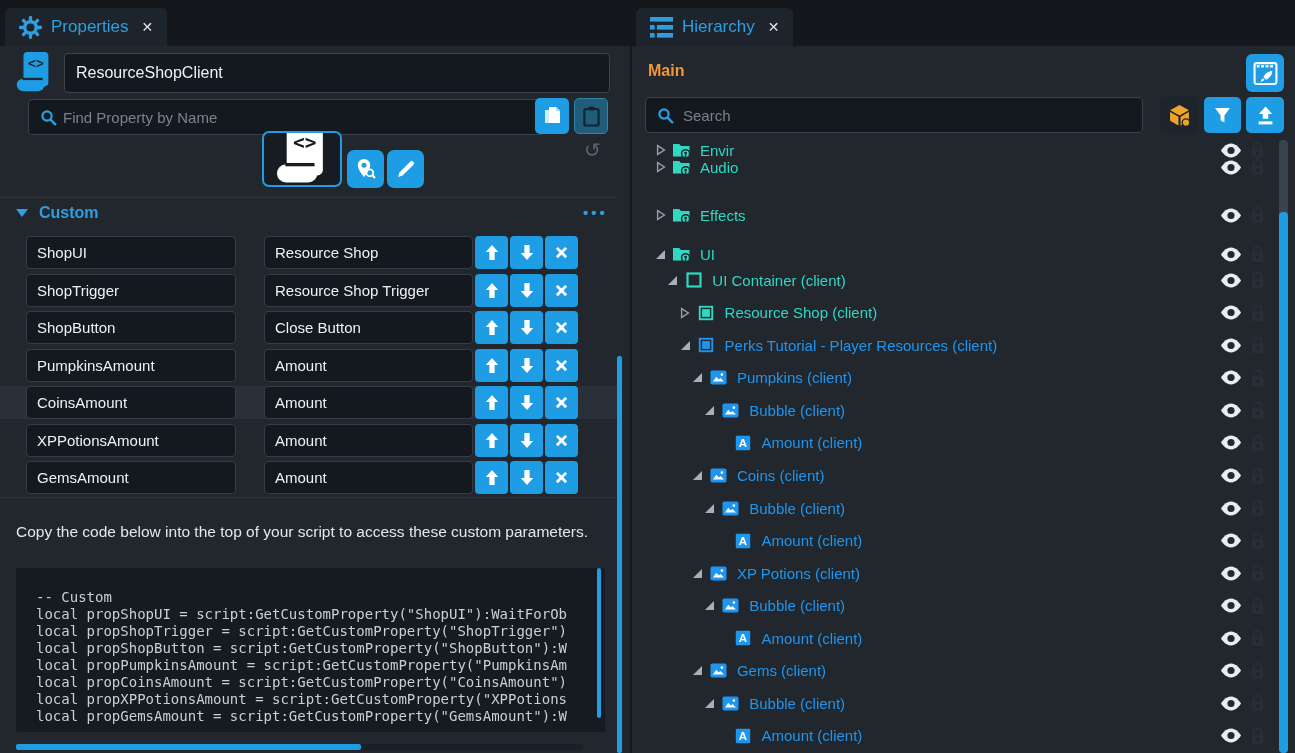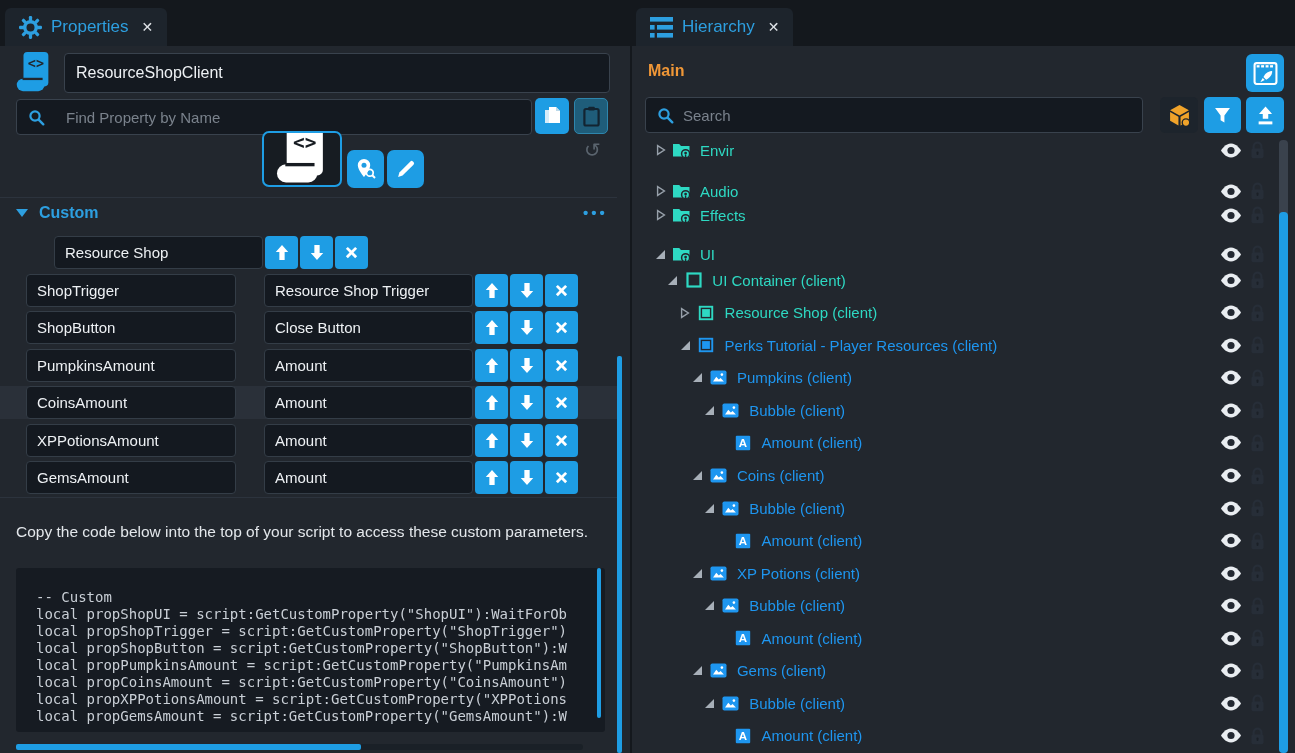--- a/index.html
+++ b/index.html
@@ -65,21 +65,21 @@
   <div class="panel-body" style="left:0;top:46px;width:630px;height:707px;">
 
     <span class="abs" style="left:14px;top:5px;"><svg width="40" height="44" viewBox="0 0 40 46">
           <rect x="9" y="1" width="26" height="36" rx="4" fill="#1e9de4"></rect>
           <rect x="2" y="29" width="29" height="13" rx="6.5" fill="#1e9de4"></rect>
           <rect x="8" y="28" width="21" height="2.4" fill="#22272e"></rect>
           <text x="22" y="18" font-size="14" font-weight="bold" text-anchor="middle" fill="#22272e" font-family="DejaVu Sans Mono, monospace">&lt;&gt;</text>
         </svg></span>
     <input class="abs field" style="left: 64px; top: 7px; width: 546px; height: 40px; font-size: 16px;" value="ResourceShopClient">
 
-    <div class="abs field" style="left:16px;top:53px;width:516px;height:36px;gap:21px;">
+    <div class="abs field" style="left:28px;top:53px;width:516px;height:36px;gap:6px;">
       <span style="display:flex;">
           <svg width="17" height="17" viewBox="0 0 17 17">
             <circle cx="7" cy="7" r="4.6" fill="none" stroke="#2d9fe0" stroke-width="2.2"></circle>
             <line x1="10.6" y1="10.6" x2="15.3" y2="15.3" stroke="#2d9fe0" stroke-width="2.4" stroke-linecap="round"></line>
           </svg>
         </span>
       <span class="placeholder">Find Property by Name</span>
     </div>
     <div class="abs btn-blue" style="left:535px;top:52px;width:34px;height:36px;">
       <span style="display:flex;">
@@ -129,20 +129,21 @@
     <div class="divider" style="top:151px;"></div>
 
     <div class="abs" style="left:16px;top:158px;display:flex;align-items:center;gap:11px;text-align:center;">
       <span class="tri-down"></span>
       <span class="section-label">Custom</span>
     </div>
     <span class="abs dots" style="left:583px;top:158px;">•••</span>
 
     <div class="abs" style="left:0;top:190px;width:617px;">
         <div class="prop-row">
+          <div class="prop-field prop-name">ShopUI</div>
           <div class="prop-field prop-value">Resource Shop</div>
           <div class="row-btn">
             <span style="display: flex;">
               <svg width="16" height="17" viewBox="0 0 16 18">
                 <path d="M8 1 L14.6 8.6 H10.8 V17 H5.2 V8.6 H1.4 Z" fill="#fff"></path>
               </svg>
             </span>
           </div>
           <div class="row-btn">
             <span style="display: flex;">
@@ -428,21 +429,21 @@
             </svg>
           </span>
           <span class="tree-lock">
             <svg width="15" height="18" viewBox="0 0 15 18">
               <path d="M3.6 8 V5.6 a3.9 3.9 0 0 1 7.8 0 V8" fill="none" stroke="#272e38" stroke-width="2.2"></path>
               <rect x="1.5" y="7.6" width="12" height="9.6" rx="1.6" fill="#272e38"></rect>
               <rect x="6.6" y="10.4" width="1.8" height="3.6" rx=".9" fill="#1b2027"></rect>
             </svg>
           </span>
         </div>
-        <div class="tree-row" style="top: 35px; padding-left: 10px; justify-content: flex-end;">
+        <div class="tree-row" style="top: 11px; padding-left: 10px; justify-content: flex-end;">
           <span class="tree-arrow">
             <svg width="10" height="12" viewBox="0 0 10 12">
               <path d="M1.6 1.6 L8.4 6 L1.6 10.4 Z" fill="none" stroke="#97a0aa" stroke-width="1.4"></path>
             </svg>
           </span>
           <span class="tree-icon">
             <svg width="20" height="17" viewBox="0 0 19 16">
               <path d="M1 1.5 h6.2 l1.8 2 h8.5 V14 H1 z" fill="#2ed9c3"></path>
               <circle cx="13.6" cy="11.2" r="4" fill="#2ed9c3" stroke="#22272e" stroke-width="1.5"></circle>
               <circle cx="13.6" cy="10.6" r="1.4" fill="#22272e"></circle>

